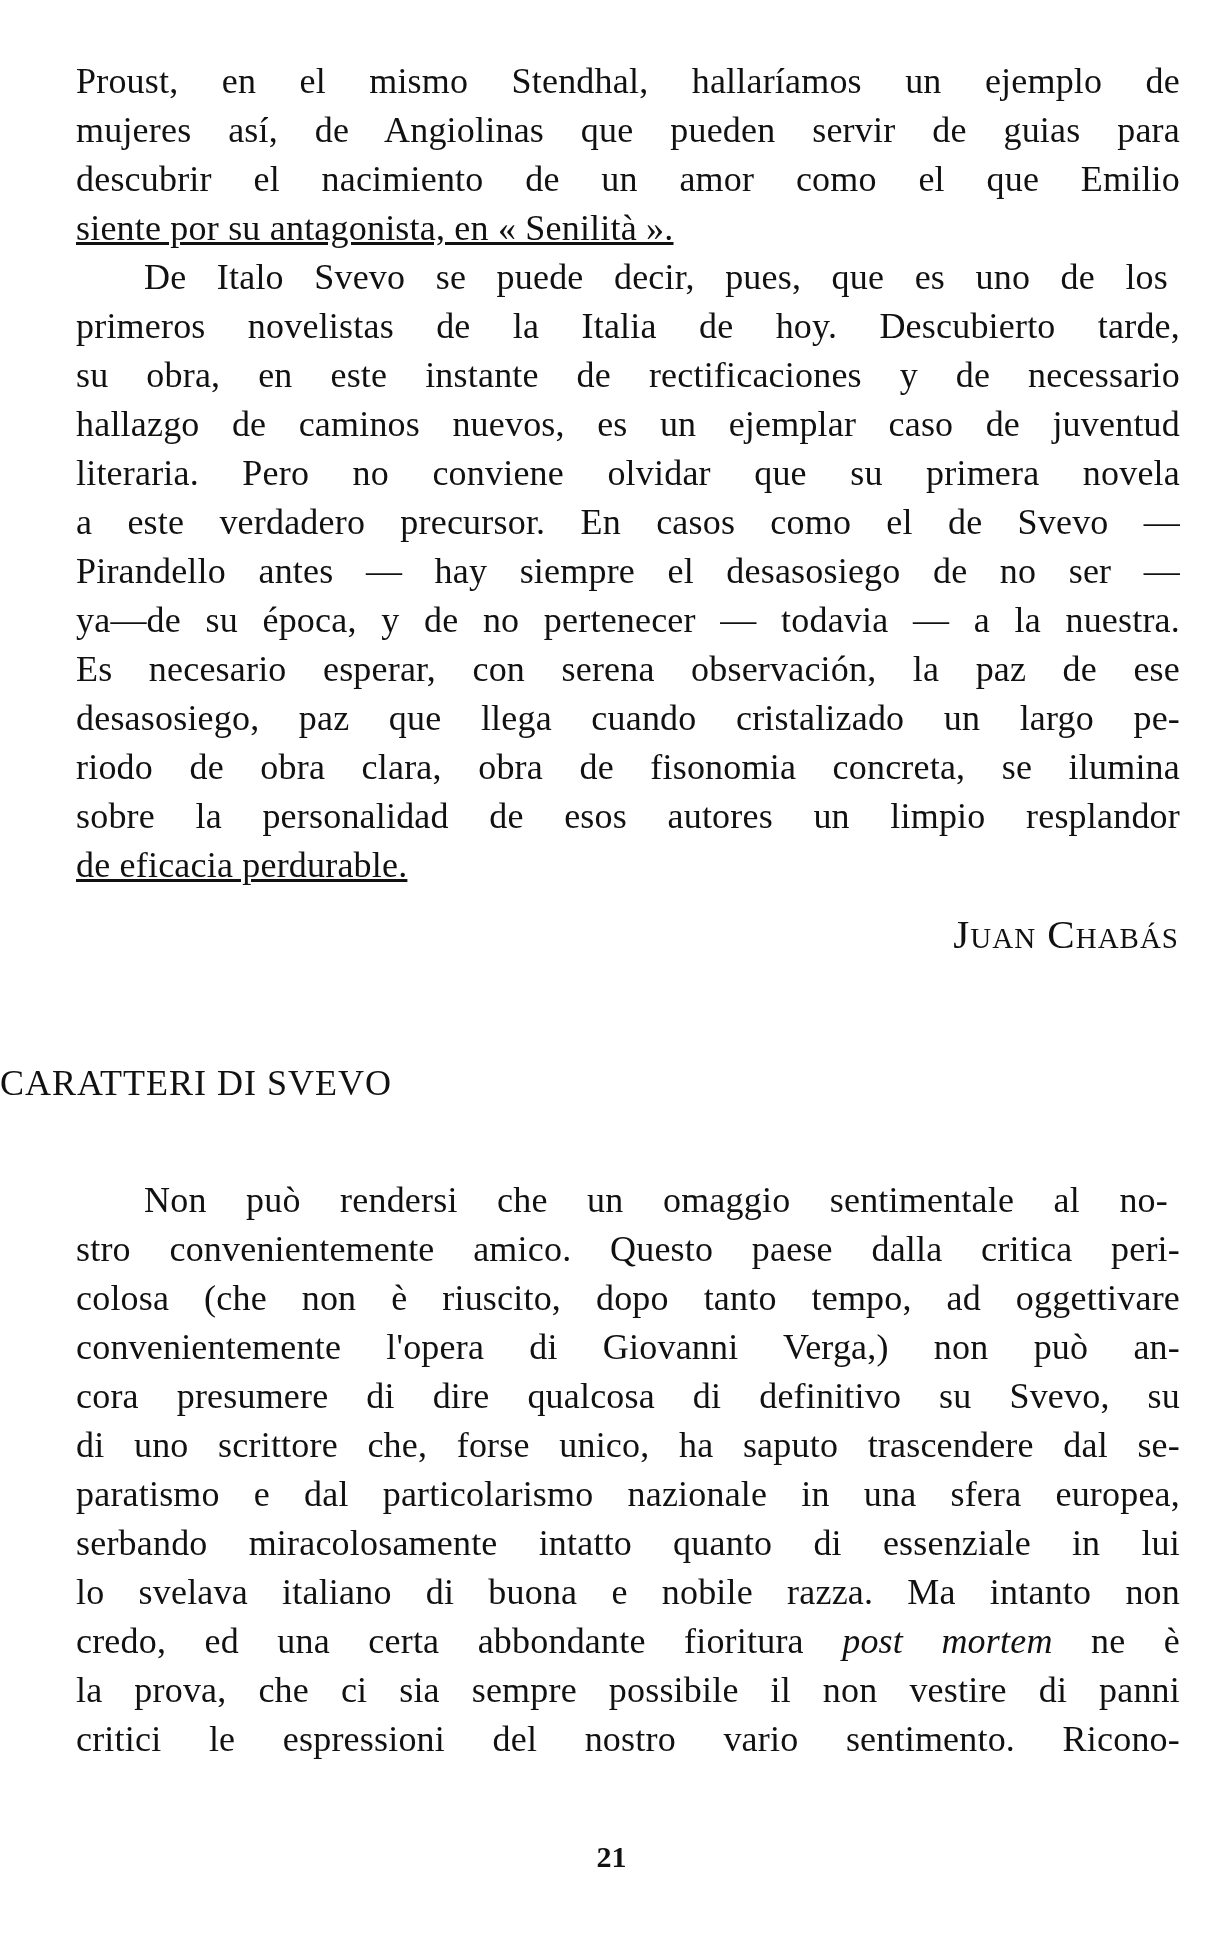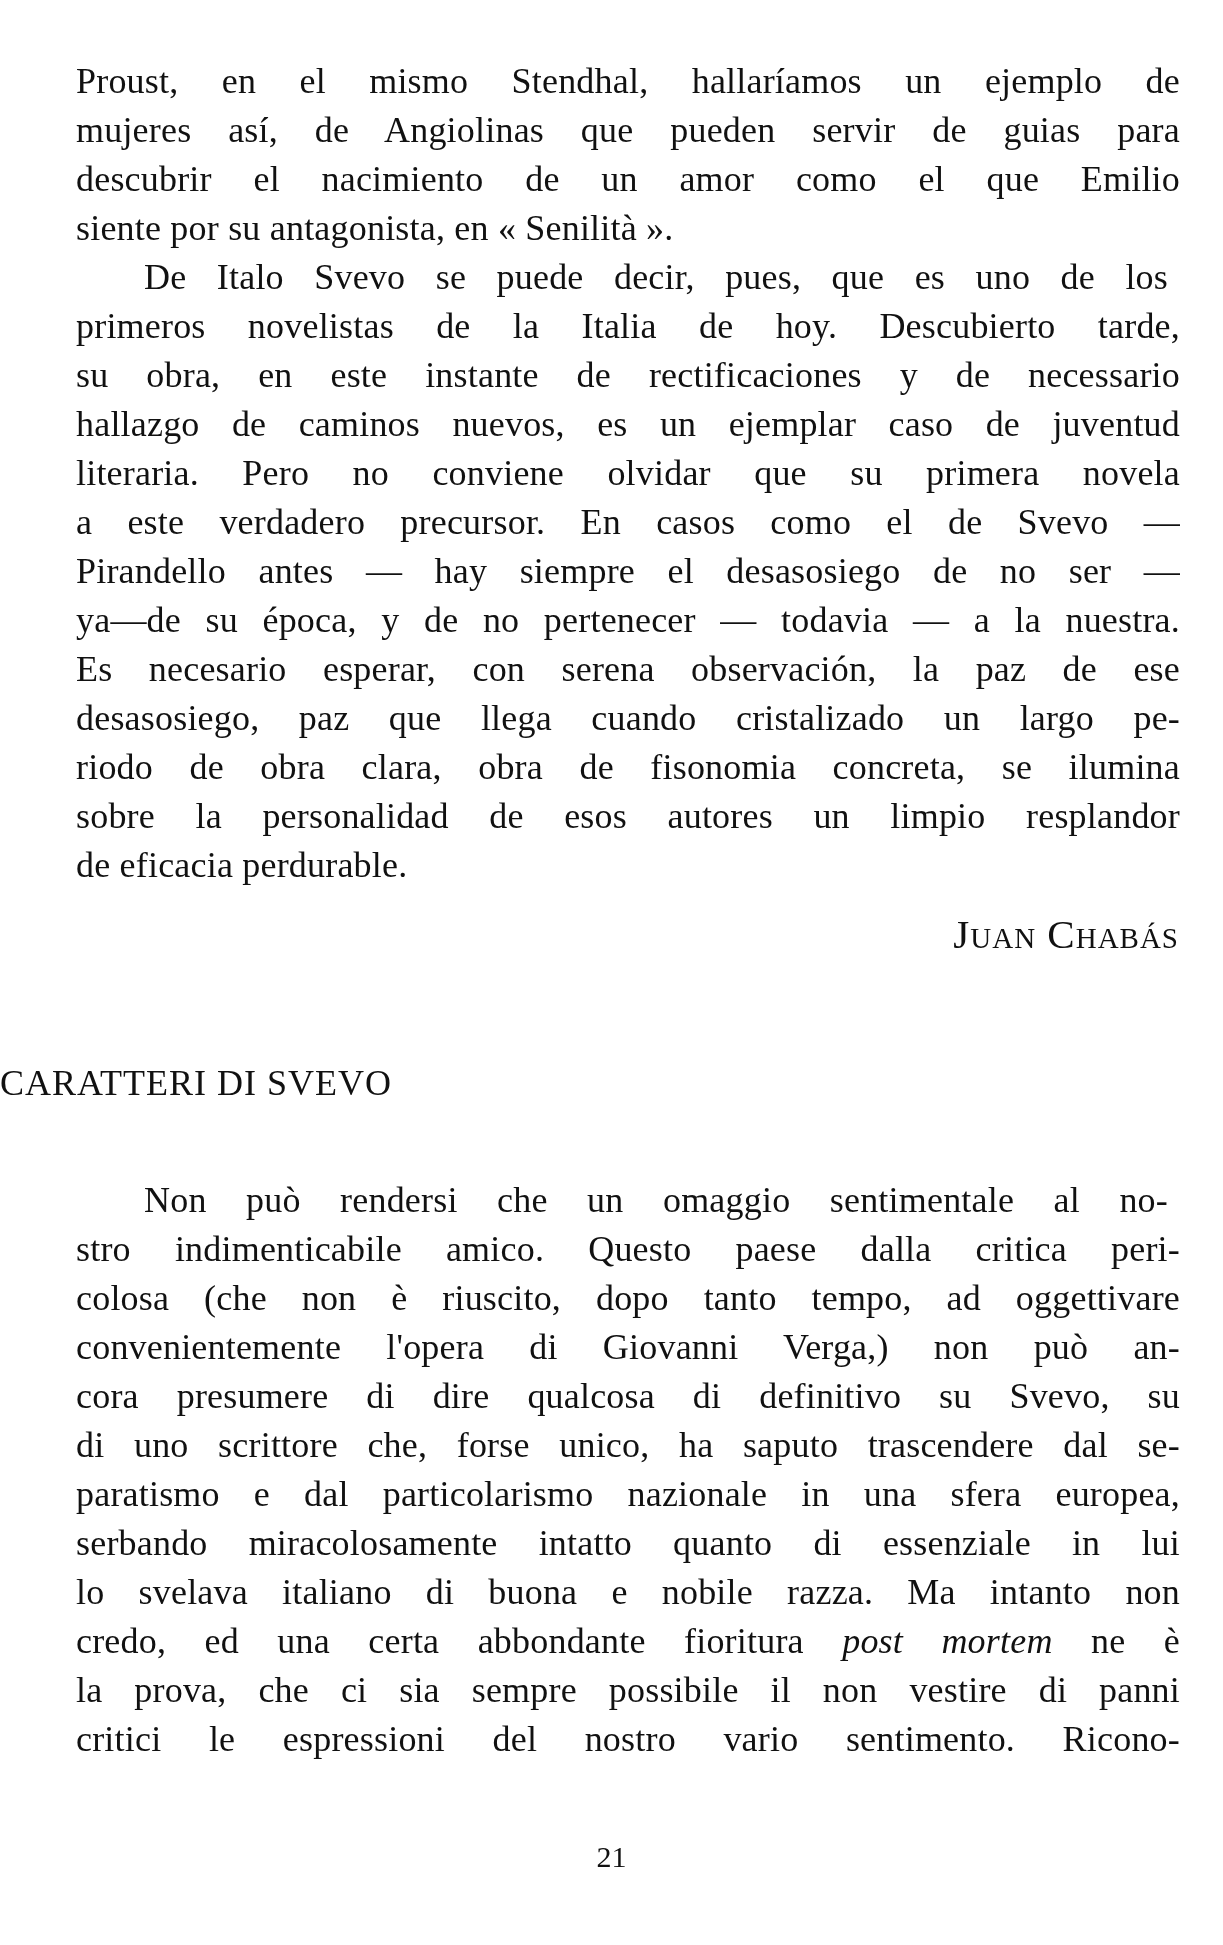--- a/index.html
+++ b/index.html
@@ -1,28 +1,28 @@
 <!DOCTYPE html>
 <html><head>
 <meta charset="utf-8">
 <style>
   html, body { margin:0; padding:0; background:#ffffff; }
   body { width:1223px; height:1945px; position:relative; overflow:hidden;
          font-family:"Liberation Serif","DejaVu Serif",serif; color:#111; }
   .line { position:absolute; left:76px; width:1104px; font-size:36px; line-height:49px;
           height:49px; white-space:nowrap; text-align:justify; text-align-last:justify;
           letter-spacing:0.2px; }
-  .line.last { text-align-last:left; }
+  .line.last { text-align-last:left;text-decoration:underline; }
   .line.indent { left:144px; width:1024px; }
   .sig { position:absolute; right:44px; top:910px; font-size:41px; line-height:49px;
          font-variant:small-caps; letter-spacing:1px; }
   .heading { position:absolute; left:0; width:1223px; top:1062px; text-align:left;
              font-size:36px; letter-spacing:1px; }
   .pagenum { position:absolute; left:0; width:1223px; top:1840px; text-align:center;
-             font-size:30px; font-weight:normal; }
+             font-size:30px; font-weight:bold; }
   em { font-style:italic; }
 </style>
 </head>
 <body>
 
 <div>
 
   <div class="line" style="top:57px">Proust, en el mismo Stendhal, hallaríamos un ejemplo de</div>
   <div class="line" style="top:106px">mujeres así, de Angiolinas que pueden servir de guias para</div>
   <div class="line" style="top:155px">descubrir el nacimiento de un amor como el que Emilio</div>
@@ -39,21 +39,21 @@
   <div class="line" style="top:694px">desasosiego, paz que llega cuando cristalizado un largo pe-</div>
   <div class="line" style="top:743px">riodo de obra clara, obra de fisonomia concreta, se ilumina</div>
   <div class="line" style="top:792px">sobre la personalidad de esos autores un limpio resplandor</div>
   <div class="line last" style="top:841px">de eficacia perdurable.</div>
 
   <div class="sig">Juan Chabás</div>
 
   <div class="heading">CARATTERI DI SVEVO</div>
 
   <div class="line indent" style="top:1176px">Non può rendersi che un omaggio sentimentale al no-</div>
-  <div class="line" style="top:1225px">stro indimenticabile amico. Questo paese dalla critica peri-</div>
+  <div class="line" style="top:1225px">stro convenientemente amico. Questo paese dalla critica peri-</div>
   <div class="line" style="top:1274px">colosa (che non è riuscito, dopo tanto tempo, ad oggettivare</div>
   <div class="line" style="top:1323px">convenientemente l'opera di Giovanni Verga,) non può an-</div>
   <div class="line" style="top:1372px">cora presumere di dire qualcosa di definitivo su Svevo, su</div>
   <div class="line" style="top:1421px">di uno scrittore che, forse unico, ha saputo trascendere dal se-</div>
   <div class="line" style="top:1470px">paratismo e dal particolarismo nazionale in una sfera europea,</div>
   <div class="line" style="top:1519px">serbando miracolosamente intatto quanto di essenziale in lui</div>
   <div class="line" style="top:1568px">lo svelava italiano di buona e nobile razza. Ma intanto non</div>
   <div class="line" style="top:1617px">
     <span>credo, ed una certa abbondante fioritura </span><em>post mortem</em><span> ne è</span>
   </div>

